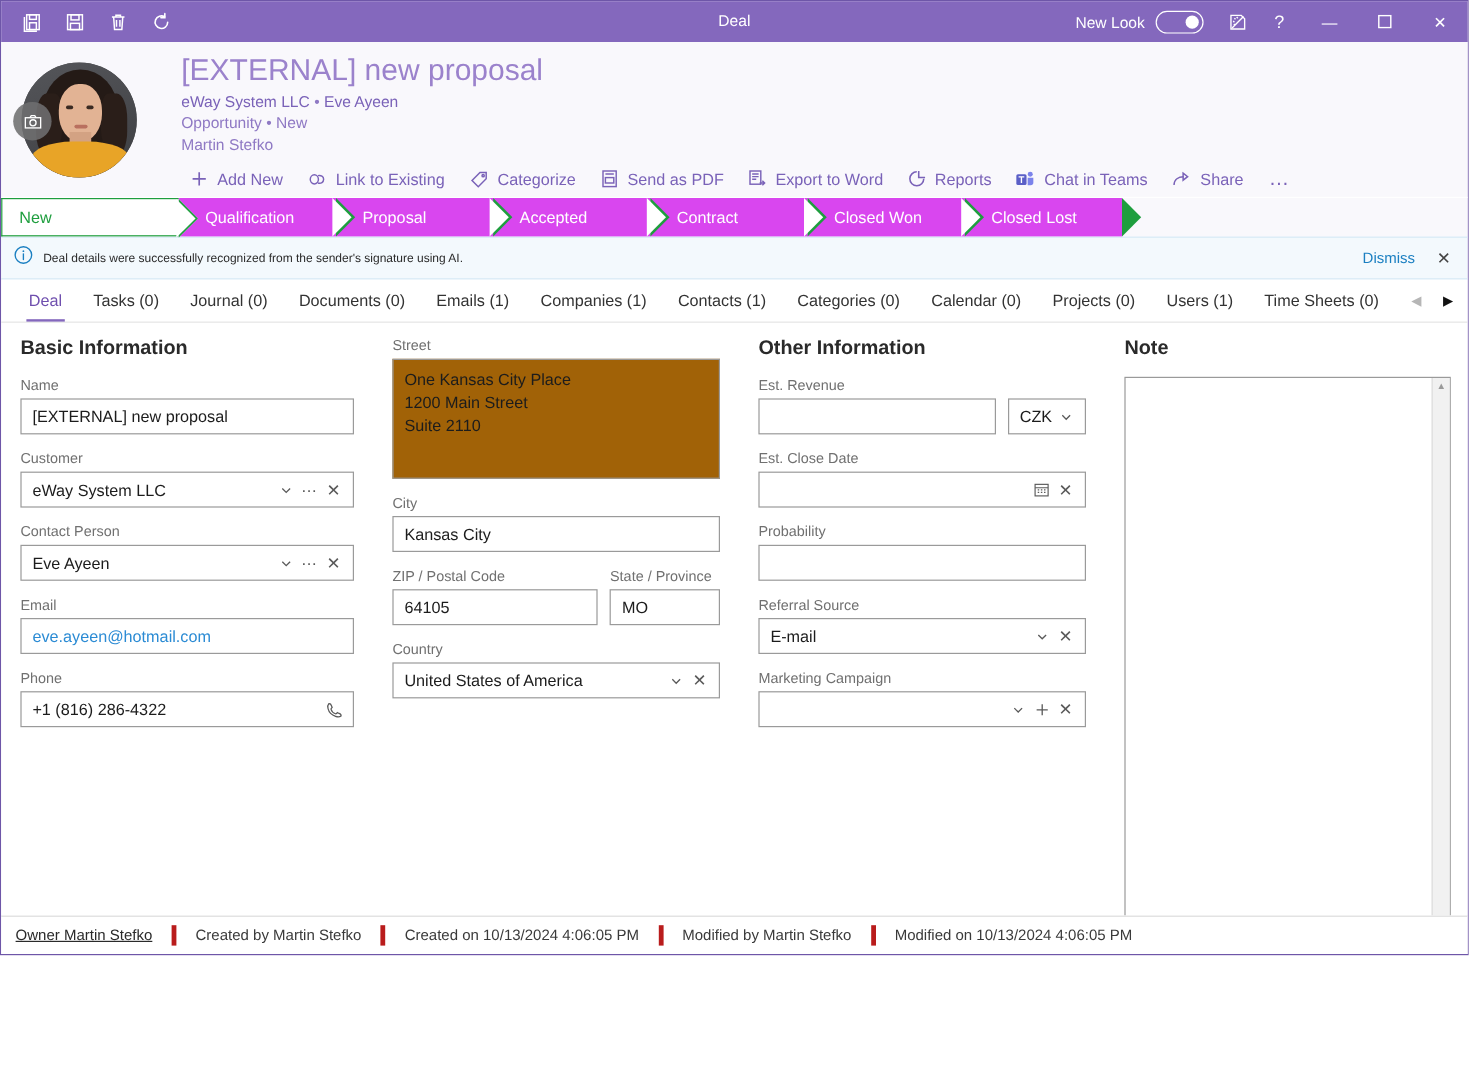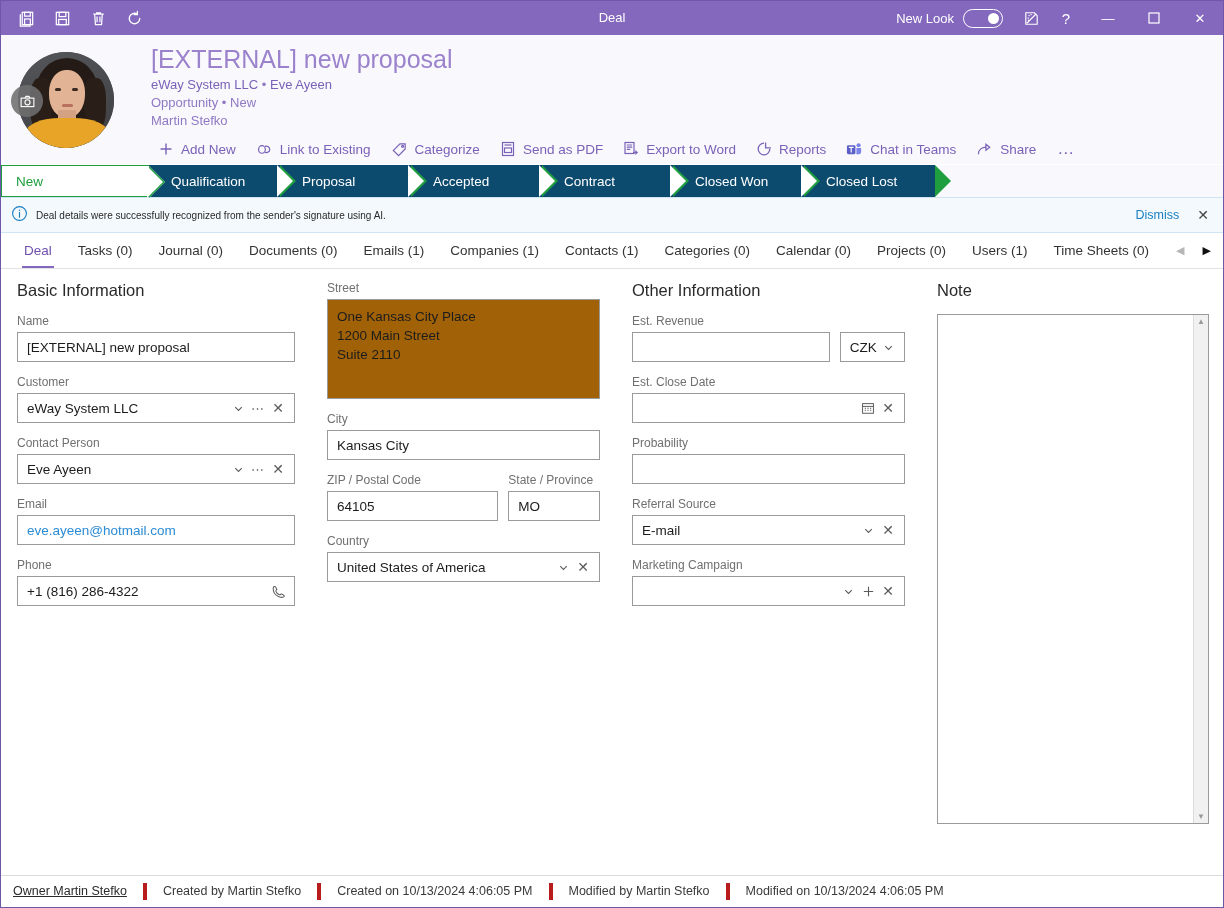--- a/index.html
+++ b/index.html
@@ -4,21 +4,21 @@
 <style>
   * { box-sizing: border-box; }
   html, body {
     margin: 0; padding: 0;
     width: 1224px; height: 908px;
     font-family: "Liberation Sans", sans-serif;
     background: #ffffff;
     overflow: hidden;
   }
   .window {
-    width: 1224px; height: 908px;
+    width: 1224px; height: 796px;
     border: 1px solid #6e56a8;
     display: flex; flex-direction: column;
     background: #ffffff;
     position: relative;
     justify-content: space-between;
   }
 
   
   .titlebar {
     height: 34px; flex: 0 0 34px;
@@ -151,21 +151,21 @@
   
   .workflow {
     flex: 0 0 32px; height: 32px;
     display: flex; align-items: stretch;
     background: #f9f8fc;
     position: relative;
   }
   .wf-step {
     position: relative; height: 32px;
     display: flex; align-items: center;
-    background: #0c4a6e; color: #ffffff;
+    background: #d946ef; color: #ffffff;
     font-size: 13.5px; cursor: pointer;
     padding-left: 22px;
     margin-right: 0;
   }
   .wf-step .lbl { position: relative; z-index: 3; }
   .wf-step::after {
     content: ""; position: absolute; right: -16px; top: 0;
     width: 0; height: 0; z-index: 2;
     border-top: 16px solid transparent;
     border-bottom: 16px solid transparent;
@@ -231,21 +231,21 @@
   .content {
     flex: 1; display: flex; padding: 12px 0 0 0;
     background: #ffffff; overflow: hidden;
   }
   .col { padding: 0 16px; }
   .col1 { width: 310px; }
   .col2 { width: 305px; }
   .col3 { width: 305px; }
   .col4 { flex: 1; padding-right: 14px; }
   .sec-title {
-    font-size: 16.5px; color: #2a2a2a; margin: 0 0 14px 0; font-weight: normal;
+    font-size: 16.5px; color: #2a2a2a; margin: 0 0 14px 0; font-weight: bold;
   }
   .fgroup { margin-bottom: 13px; }
   .flabel {
     font-size: 12px; color: #707070; margin-bottom: 4px; display: block;
   }
   .fld {
     height: 30px; border: 1px solid #9a9a9a; background: #ffffff;
     display: flex; align-items: center; padding: 0 6px 0 9px;
     font-size: 13.5px; color: #1c1c1c;
   }

